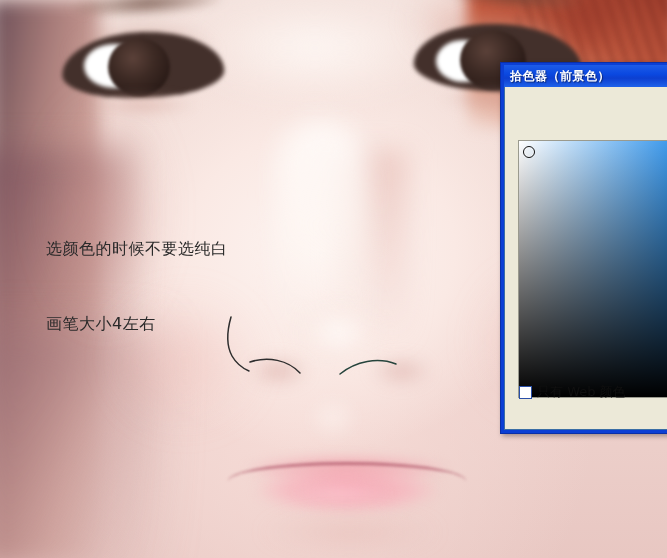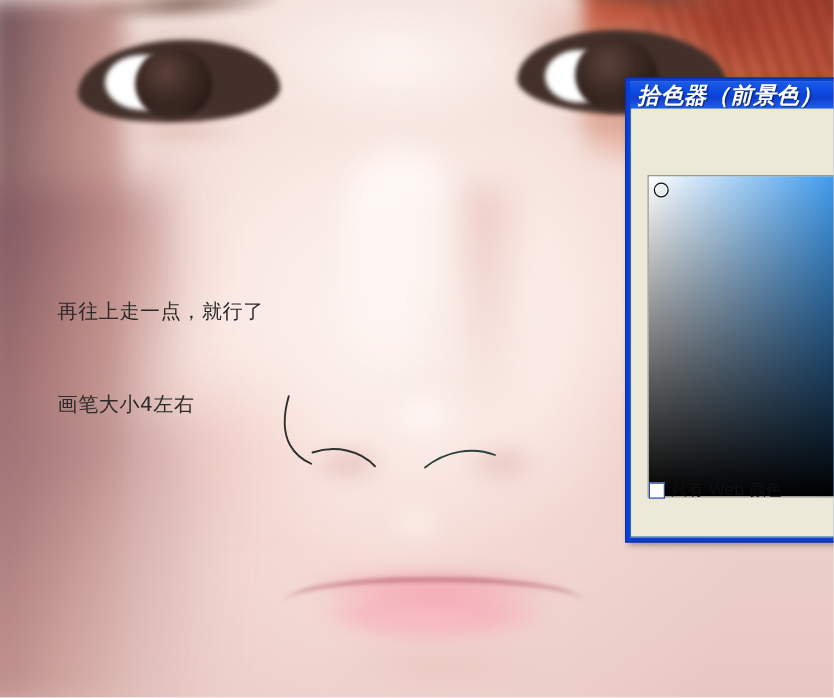--- a/index.html
+++ b/index.html
@@ -261,26 +261,25 @@
     flex: 0 0 22px;
     background: linear-gradient(180deg, #1d5ce8 0%, #0a48e0 42%, #0d3fd0 60%, #1f62ea 100%);
     display: flex;
     align-items: center;
     padding-left: 6px;
     position: relative;
     margin: -1px -1px 0 -1px;
   }
   .picker-title {
     color: #ffffff;
-    font-size: 18px;
+    font-size: 12px;
     font-weight: bold;
     letter-spacing: .5px;
     text-shadow: 1px 1px 1px rgba(0,0,0,.45);
     white-space: nowrap;
-    font-style: italic;
   }
   .picker-body {
     flex: 1;
     background: #ece9d8;
     position: relative;
     padding: 8px 0 0 10px;
     box-sizing: border-box;
   }
   .sv-square {
     position: absolute;
@@ -382,21 +381,21 @@
     <div class="photo-layer chin-shadow"></div>
   </div>
 
   <svg class="sketch" viewBox="0 0 667 558">
     <path d="M 231 317 C 227 331, 226 345, 232 356 C 236 363, 242 368, 249 371" fill="none" stroke="#2e2e2e" stroke-width="1.5" stroke-linecap="round"></path>
     <path d="M 250 362 C 268 356, 288 360, 300 373" fill="none" stroke="#2e2e2e" stroke-width="1.5" stroke-linecap="round"></path>
     <path d="M 340 374 C 356 361, 378 357, 396 364" fill="none" stroke="#26443c" stroke-width="1.5" stroke-linecap="round"></path>
   </svg>
 
   <div class="instructions">
-    <div>再往上走一点，就行了</div>
+    <div>选颜色的时候不要选纯白</div>
     <div>画笔大小4左右</div>
     
     
   </div>
 
   <div class="picker-window">
     <div class="picker-frame">
 
       <div class="picker-titlebar">
         <span class="picker-title">拾色器（前景色）</span>

